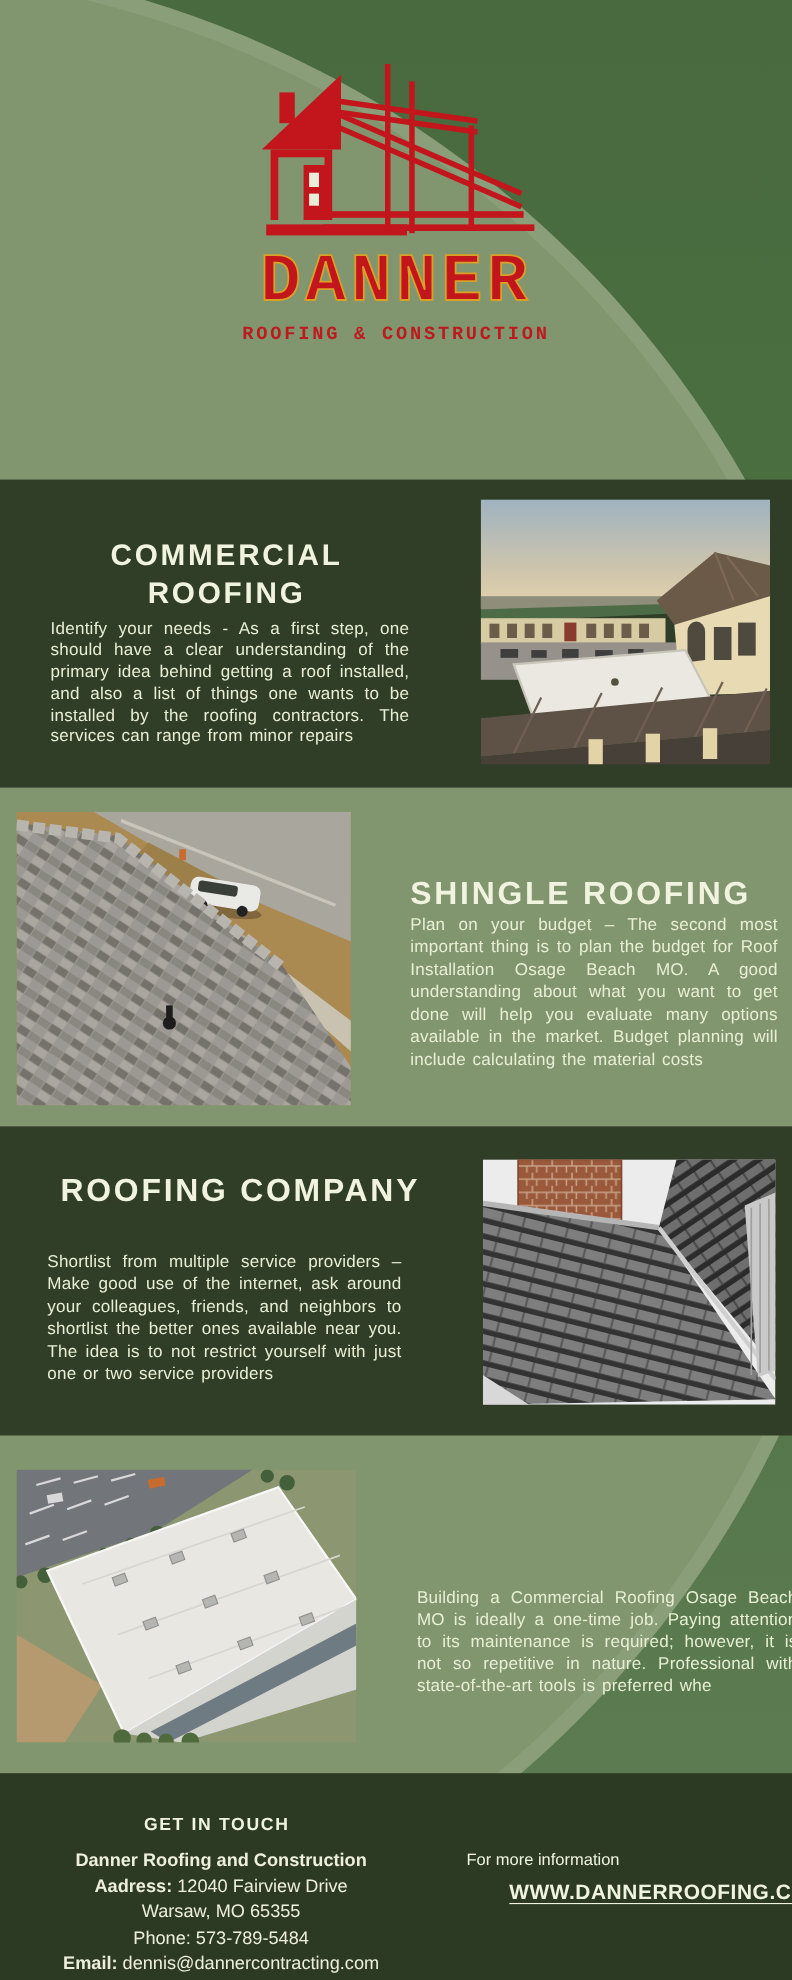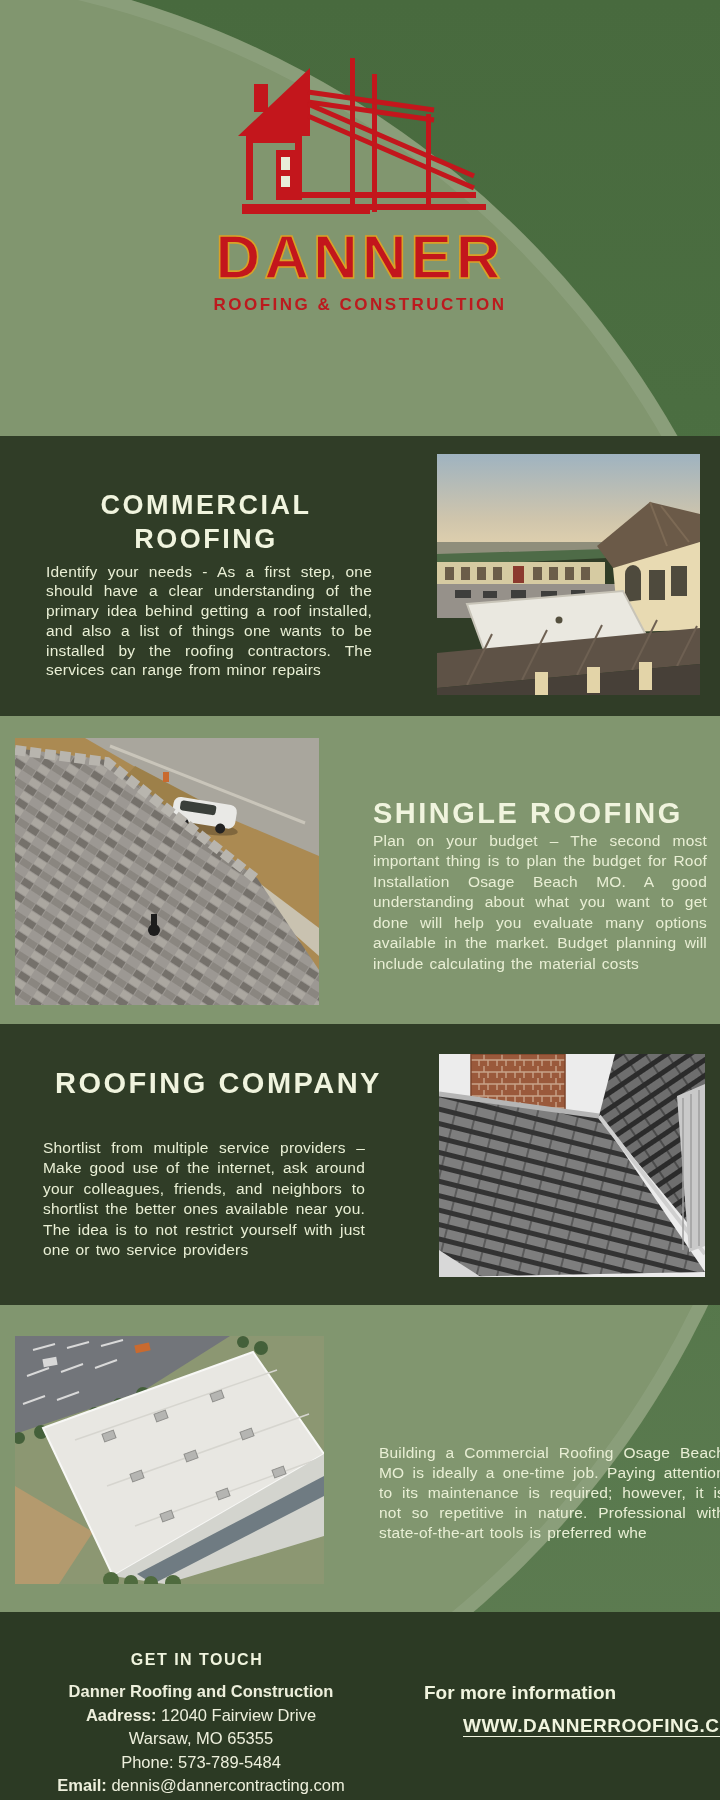--- a/index.html
+++ b/index.html
@@ -14,21 +14,21 @@
     box-shadow: inset 0 0 0 14px rgba(255,255,255,0.08);
   }
   .band { position:absolute; left:0; width:720px; background:#303D27; }
   .band.commercial { top:436px; height:280px; }
   .band.company    { top:1024px; height:281px; }
   .band.footer     { top:1612px; height:188px; background:#2C3A24; }
 
   .abs { position:absolute; }
 
   
-  .logo-wrap { left:160px; top:58px; width:400px; text-align:center; }
+  .logo-wrap { left:160px; top:58px; width:400px; text-align:center;font-family:Liberation Mono, monospace; }
   .logo-art  { display:block; margin:0 auto; }
   .brand {
     margin-top:0px; font-size:62px; font-weight:bold; letter-spacing:4px;
     color:#C3161C; -webkit-text-stroke:1.6px #D9A226;
     line-height:1.0;
   }
   .tagline {
     margin-top:7px; font-size:17px; font-weight:bold; letter-spacing:2.5px;
     color:#BC1A1E;
   }
@@ -67,21 +67,21 @@
     font-size:16px; font-weight:bold; letter-spacing:1.5px; color:#F0F4DE;
   }
   .f-contact {
     left:12px; top:1680px; width:378px; text-align:center;
     font-size:16.5px; line-height:23.5px; color:#EDEFDC;
   }
   .f-contact b { font-weight:bold; }
   .f-more {
     left:424px; top:1682px; width:286px; color:#F0F4DE;
   }
-  .f-more .lead { font-size:19px; font-weight:bold; }
+  .f-more .lead { font-size:15px; font-weight:normal; }
   .f-more .site {
     display:inline-block; margin-top:11px; font-size:19px; font-weight:bold;
     letter-spacing:0.5px; color:#F0F4DE; text-decoration:underline;
     text-underline-offset:4px; cursor:pointer;margin-left:39px;
   }
 </style>
 </head>
 <body>
 
 <div class="page">

